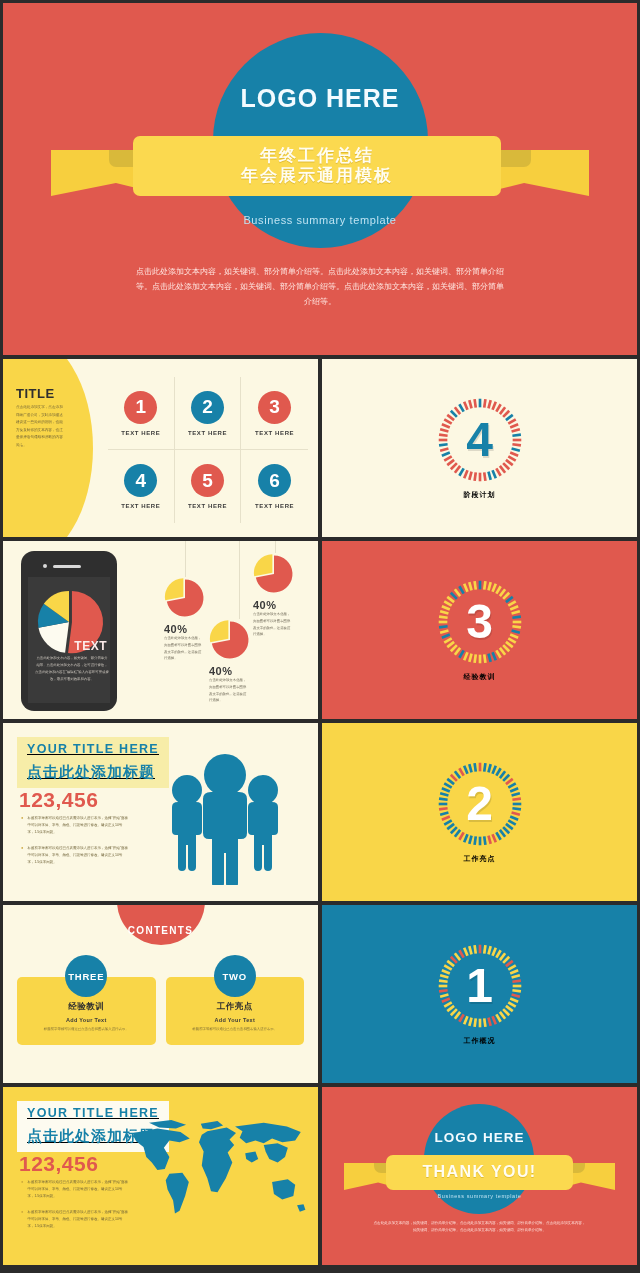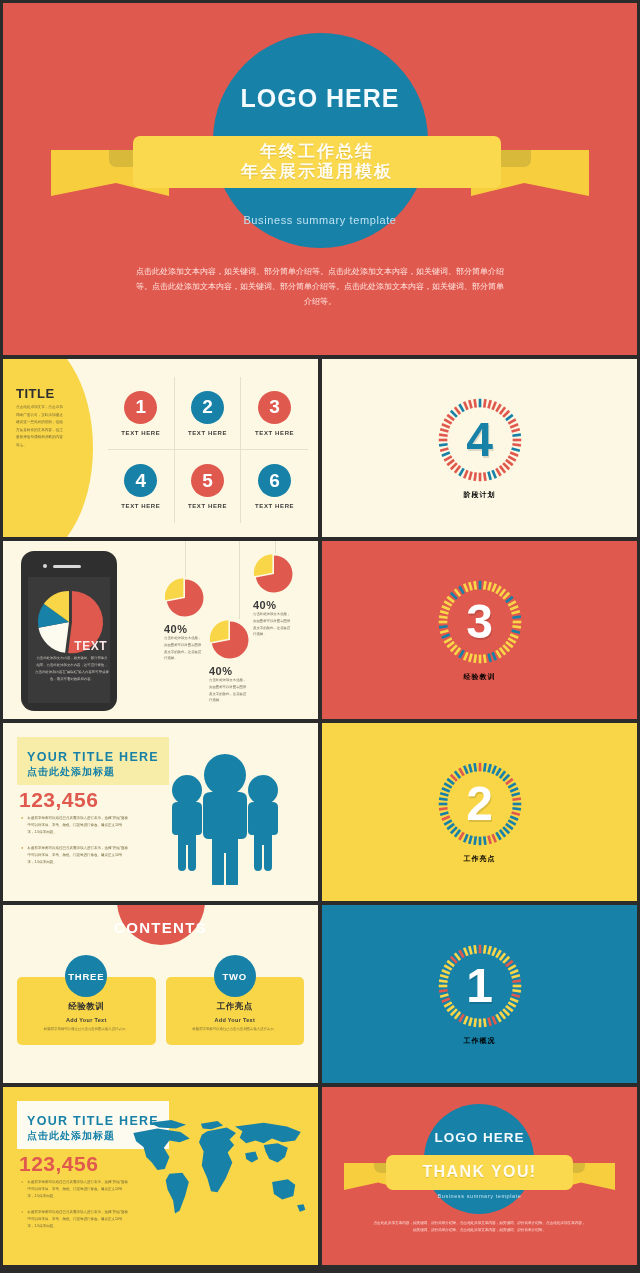--- a/index.html
+++ b/index.html
@@ -44,21 +44,21 @@
   .tail.r{ right:48px;
     clip-path:polygon(0 0,100% 0,100% 100%,45% 72%,0 100%);
   }
   .tail-shadow{
     position:absolute; top:14px; width:60px; height:17px; background:#d9b93a;
     border-radius:0 0 7px 7px;
   }
   .tail-shadow.l{ left:106px; }
   .tail-shadow.r{ right:106px; }
   .ribbon-main{
-    position:absolute; left:130px; right:136px; top:0; height:52px;
+    position:absolute; left:130px; right:136px; top:0; height:60px;
     background:#fbd94f; border-radius:7px;
     display:flex; flex-direction:column; align-items:center; justify-content:center;
   }
   .ribbon-line{
     color:#fffdf2; font-size:17px; font-weight:bold; line-height:1.18;
     letter-spacing:2px;
     text-shadow:0 1px 0 #e0bb33;
   }
   .hero-sub{
     position:absolute; left:0; right:0; text-align:center; color:#bfe3f2;
@@ -132,41 +132,41 @@
     position:absolute; left:14px; right:8px; top:104px;
     color:#cfc9c0; font-size:3.4px; line-height:2.1; text-align:center;
   }
   .pie-panel{ position:absolute; left:148px; top:0; right:0; bottom:0; }
   .pie-thread{ position:absolute; width:1px; background:#e4dfc8; top:0; }
   .pie-item{ position:absolute; }
   .pie-pct{ font-size:11px; font-weight:bold; color:#3a3a3a; letter-spacing:.5px; }
   .pie-txt{ font-size:3.4px; line-height:2.0; color:#6a6453; width:38px; }
 
   
-  .ythead{ position:absolute; left:14px; top:14px; padding:13px 10px 6px; }
+  .ythead{ position:absolute; left:14px; top:14px; padding:5px 10px 6px;text-decoration:underline; }
   .ythead.cream{ background:#f7eda8; }
   .ythead.white{ background:#fdfbf0; }
   .yt-en{ font-size:12.5px; font-weight:bold; color:#1781a8; letter-spacing:1.3px; }
-  .yt-cn{ font-size:10px; font-weight:bold; color:#1781a8; letter-spacing:1px; margin-top:1px; }
+  .yt-cn{ font-size:15px; font-weight:bold; color:#1781a8; letter-spacing:1px; margin-top:7px; }
   .yt-num{ position:absolute; left:16px; top:65px; font-size:21px; font-weight:bold;
            color:#e0594e; letter-spacing:.5px; }
   .yt-bullets{ position:absolute; left:18px; top:92px; width:108px; }
   .yt-bullet{ display:flex; gap:4px; margin-bottom:9px; }
   .yt-bullet .dot{ color:#c9a33a; font-size:4px; line-height:1.6; }
   .yt-bullet .bt{ font-size:3.5px; line-height:2.0; color:#6d6035; }
   .people{ position:absolute; right:28px; top:22px; width:130px; height:140px; }
   .worldmap{ position:absolute; right:8px; top:24px; width:185px; height:118px; }
 
   
   .contents-circle{
     position:absolute; left:50%; transform:translateX(-50%); top:-24px;
     width:88px; height:64px; background:#e0594e; border-radius:0 0 44px 44px;
     display:flex; align-items:flex-end; justify-content:center; padding-bottom:9px;
   }
-  .contents-circle span{ color:#fff; font-size:15px; font-weight:bold; letter-spacing:1.3px; }
+  .contents-circle span{ color:#fff; font-size:10px; font-weight:bold; letter-spacing:1.3px; }
   .cards{ position:absolute; left:14px; right:14px; top:72px; display:flex; gap:10px; }
   .card{ position:relative; flex:1; background:#f9d648; border-radius:5px;
          padding:24px 6px 10px; text-align:center; min-height:68px; }
   .card-badge{
     position:absolute; left:50%; transform:translateX(-50%); top:-22px;
     width:42px; height:42px; border-radius:50%; background:#1781a8;
     display:flex; align-items:center; justify-content:center;
     color:#fff; font-size:9.5px; font-weight:bold; letter-spacing:.8px;
   }
   .card-h{ font-size:8.5px; font-weight:bold; color:#2f2f2f; letter-spacing:.5px; }

